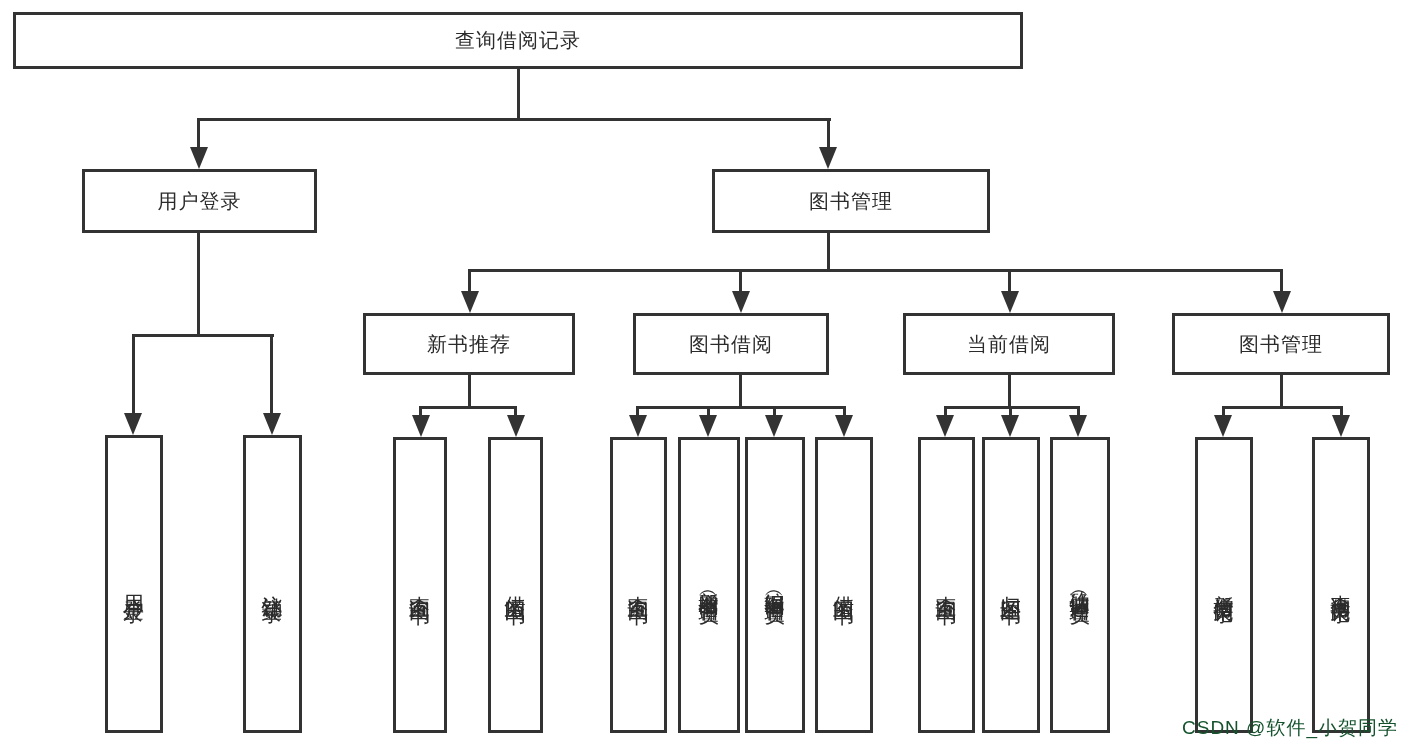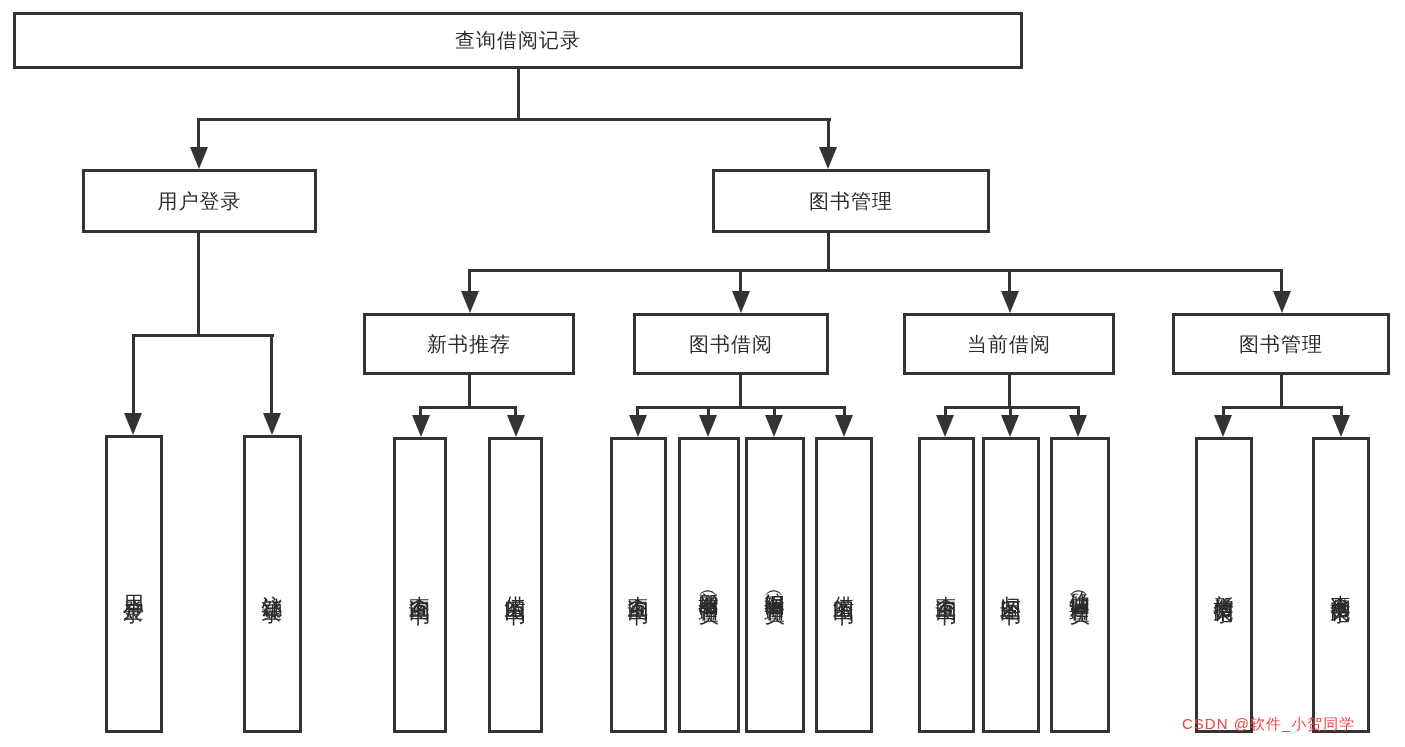--- a/index.html
+++ b/index.html
@@ -22,21 +22,21 @@
   }
   .vl { position:absolute; width:3px; background:#333333; }
   .hl { position:absolute; height:3px; background:#333333; }
   .tri {
     position:absolute; width:0; height:0;
     border-left:9px solid transparent; border-right:9px solid transparent;
     border-top:22px solid #333333;
   }
   .watermark {
     position:absolute; left:1182px; top:715px; z-index:5;
-    font-size:15px; color:#ef4444; white-space:nowrap; letter-spacing:1px;
+    font-size:19px; color:#14532d; white-space:nowrap; letter-spacing:1px;
   }
 </style>
 </head>
 <body>
 
 <div class="stage">
 
   <div class="hbox" style="left:13px; top:12px; width:1010px; height:57px;">
     <span>查询借阅记录</span>
   </div>

